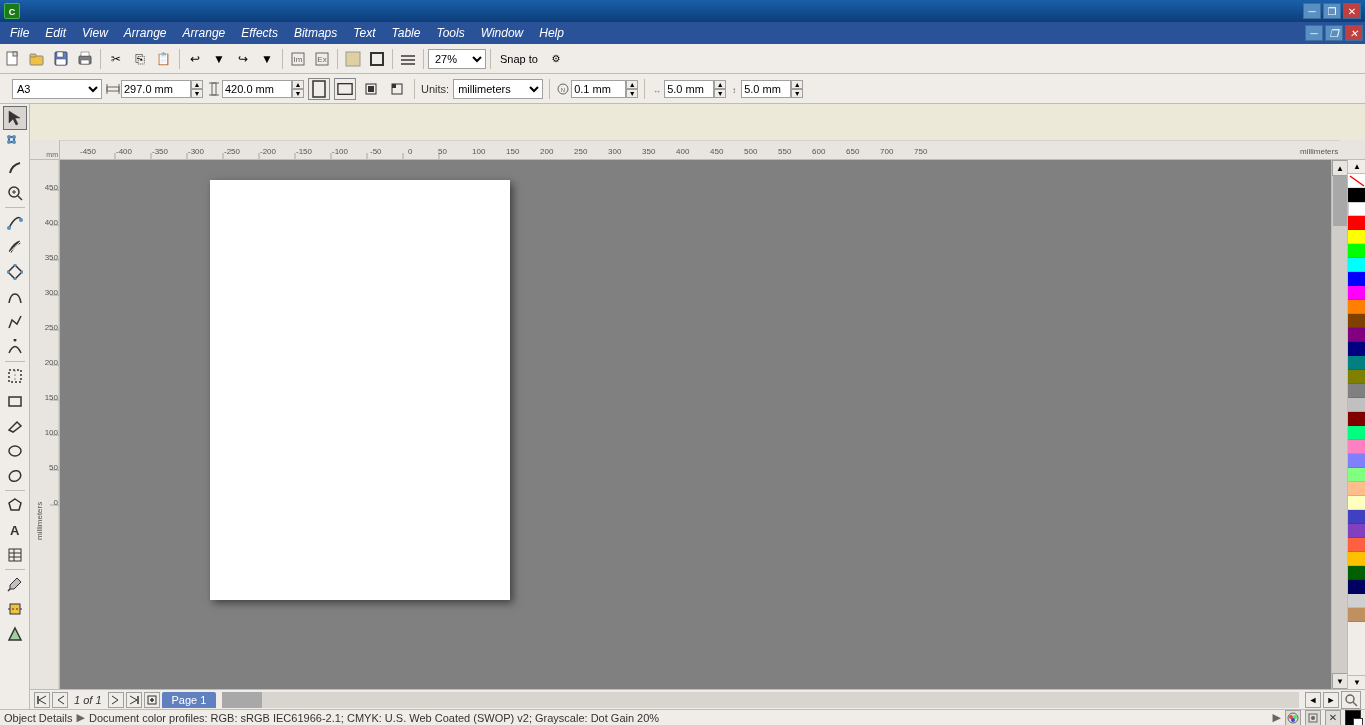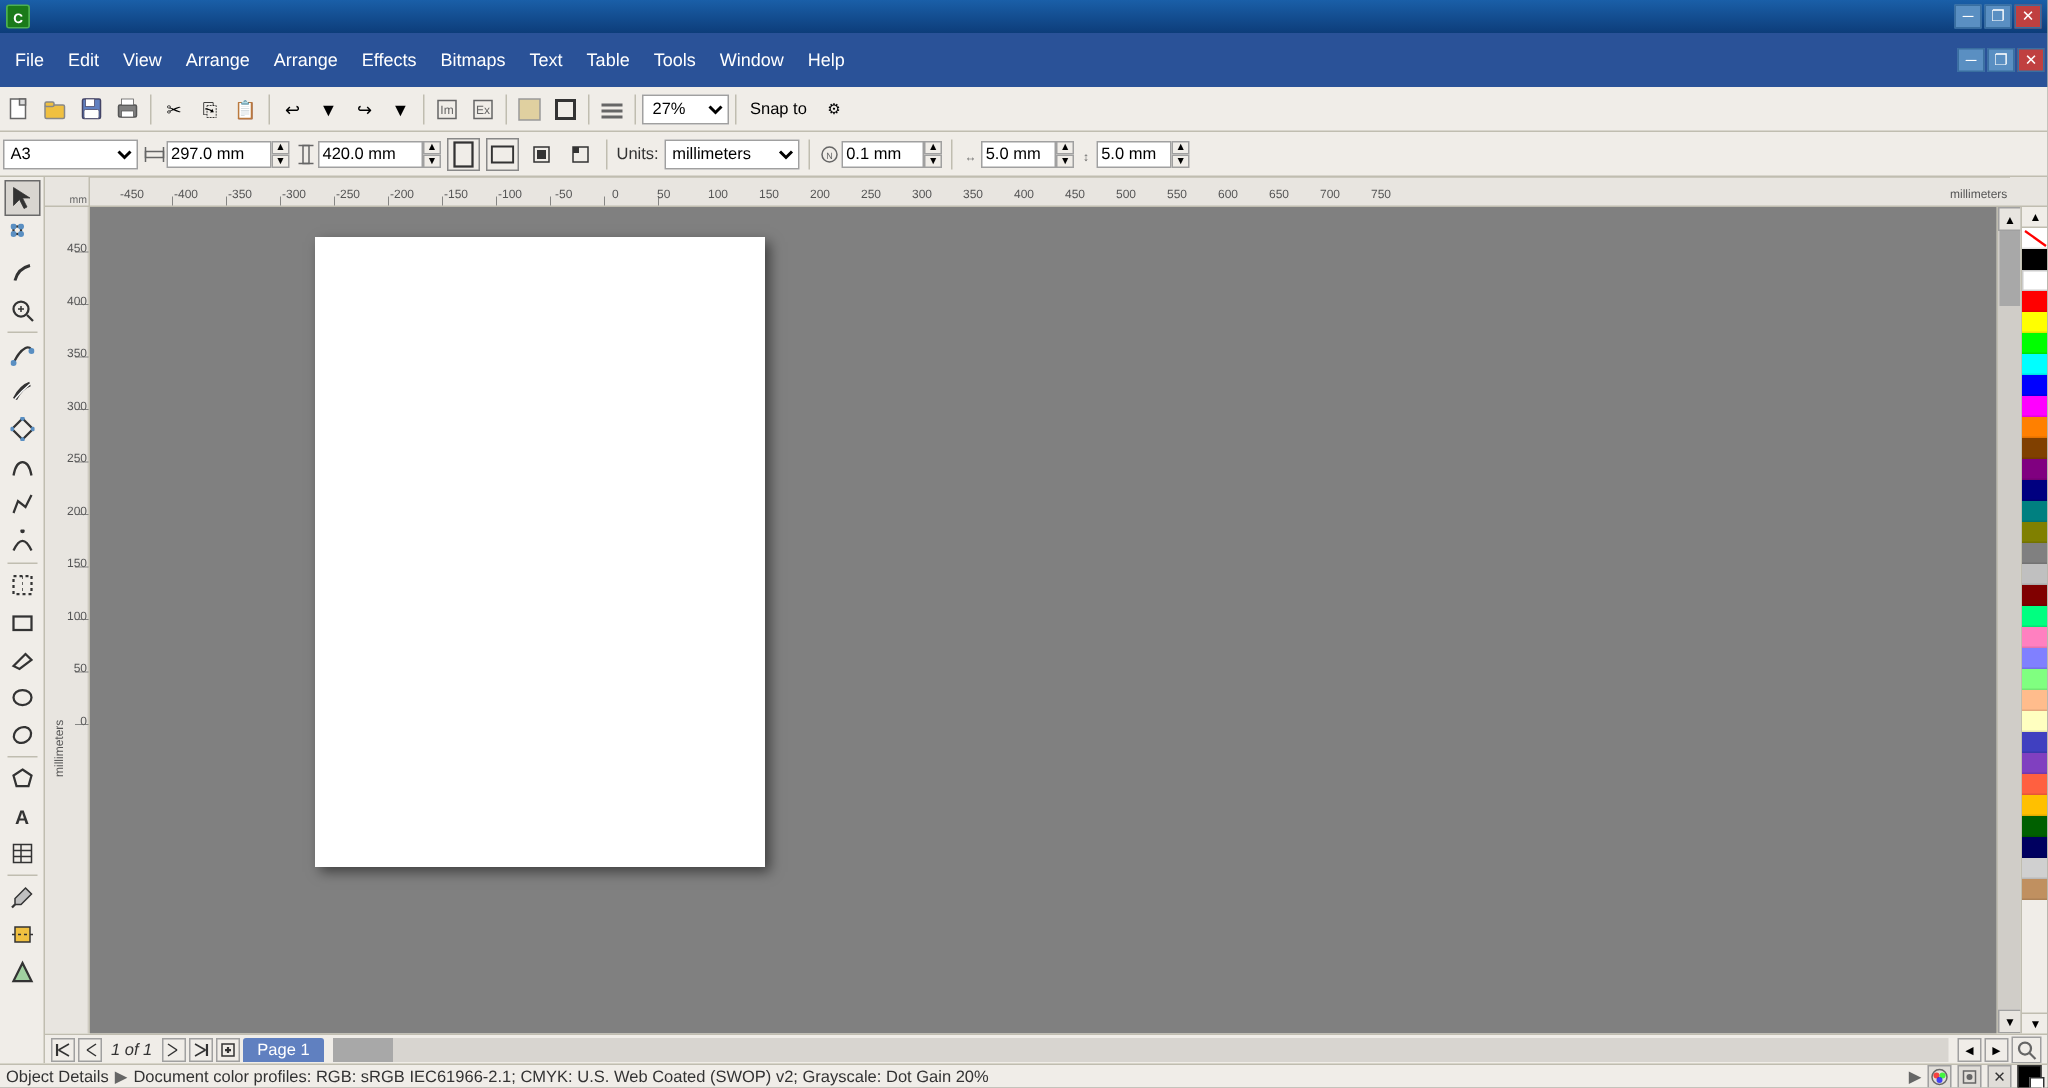--- a/index.html
+++ b/index.html
@@ -27,27 +27,28 @@
       color: white;
       font-size: 10px;
       display: flex; align-items: center; justify-content: center;
       cursor: pointer;
     }
     .title-btn.close { background: #c04040; }
     .app-icon { width: 16px; height: 16px; background: #4caf50; border-radius: 2px; display: flex; align-items: center; justify-content: center; color: white; font-size: 9px; font-weight: bold; }
 
     
     #menu-bar {
-      height: 36px;
+      height: 22px;
       background: #2a5298;
       display: flex;
       align-items: center;
       padding: 0 2px;
       color: white;
       font-size: 12px;
+      font-style: italic;
     }
     .menu-item {
       padding: 2px 8px;
       cursor: pointer;
       height: 100%;
       display: flex;
       align-items: center;
     }
 
     
@@ -77,21 +78,21 @@
       padding: 0 2px;
     }
 
     
     #toolbar2 {
       height: 30px;
       background: #f0ede8;
       border-bottom: 1px solid #c0bdb0;
       display: flex;
       align-items: center;
-      padding: 0 2px;
+      padding: 0 12px;
       gap: 4px;
       font-size: 11px;
     }
     .tb2-label { color: #333; white-space: nowrap; }
     .tb2-input {
       height: 18px;
       width: 70px;
       border: 1px solid #a0a0a0;
       background: white;
       font-size: 11px;
@@ -229,20 +230,21 @@
       align-items: center;
       padding: 2px 0;
       gap: 1px;
     }
 
     #center-area {
       flex: 1;
       display: flex;
       flex-direction: column;
       overflow: hidden;
+      margin-top: 36px;
     }
 
     #ruler-row {
       display: flex;
       height: 20px;
       flex-shrink: 0;
     }
 
     #ruler-corner-box {
       width: 30px;

